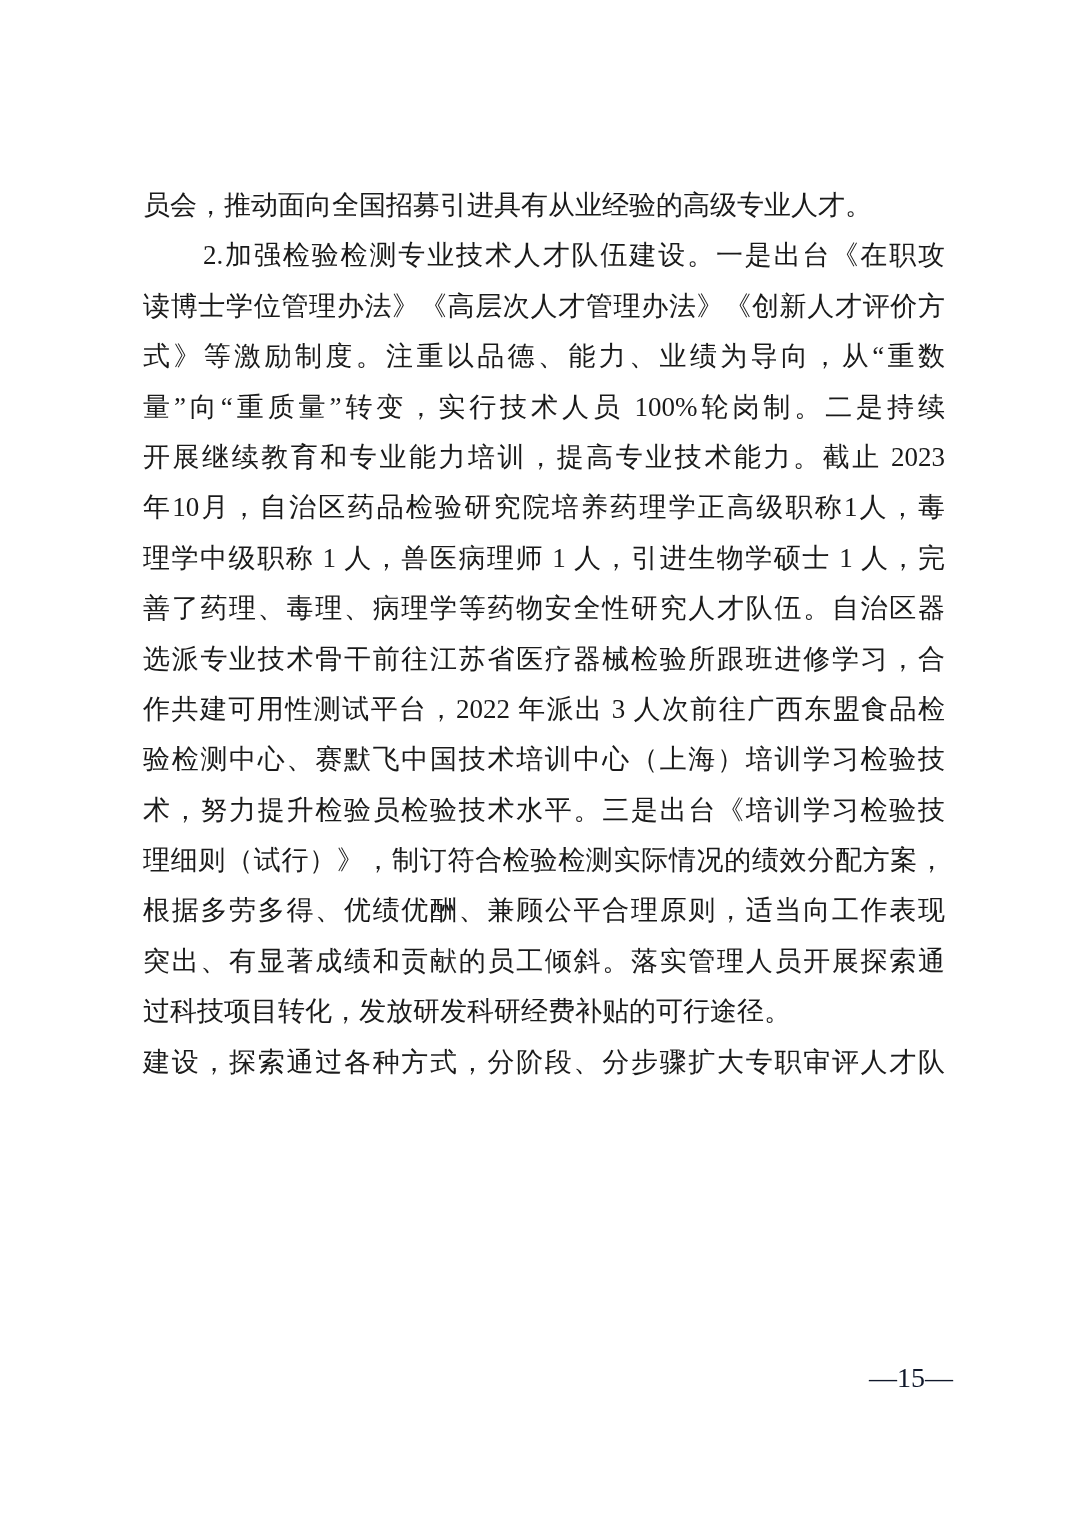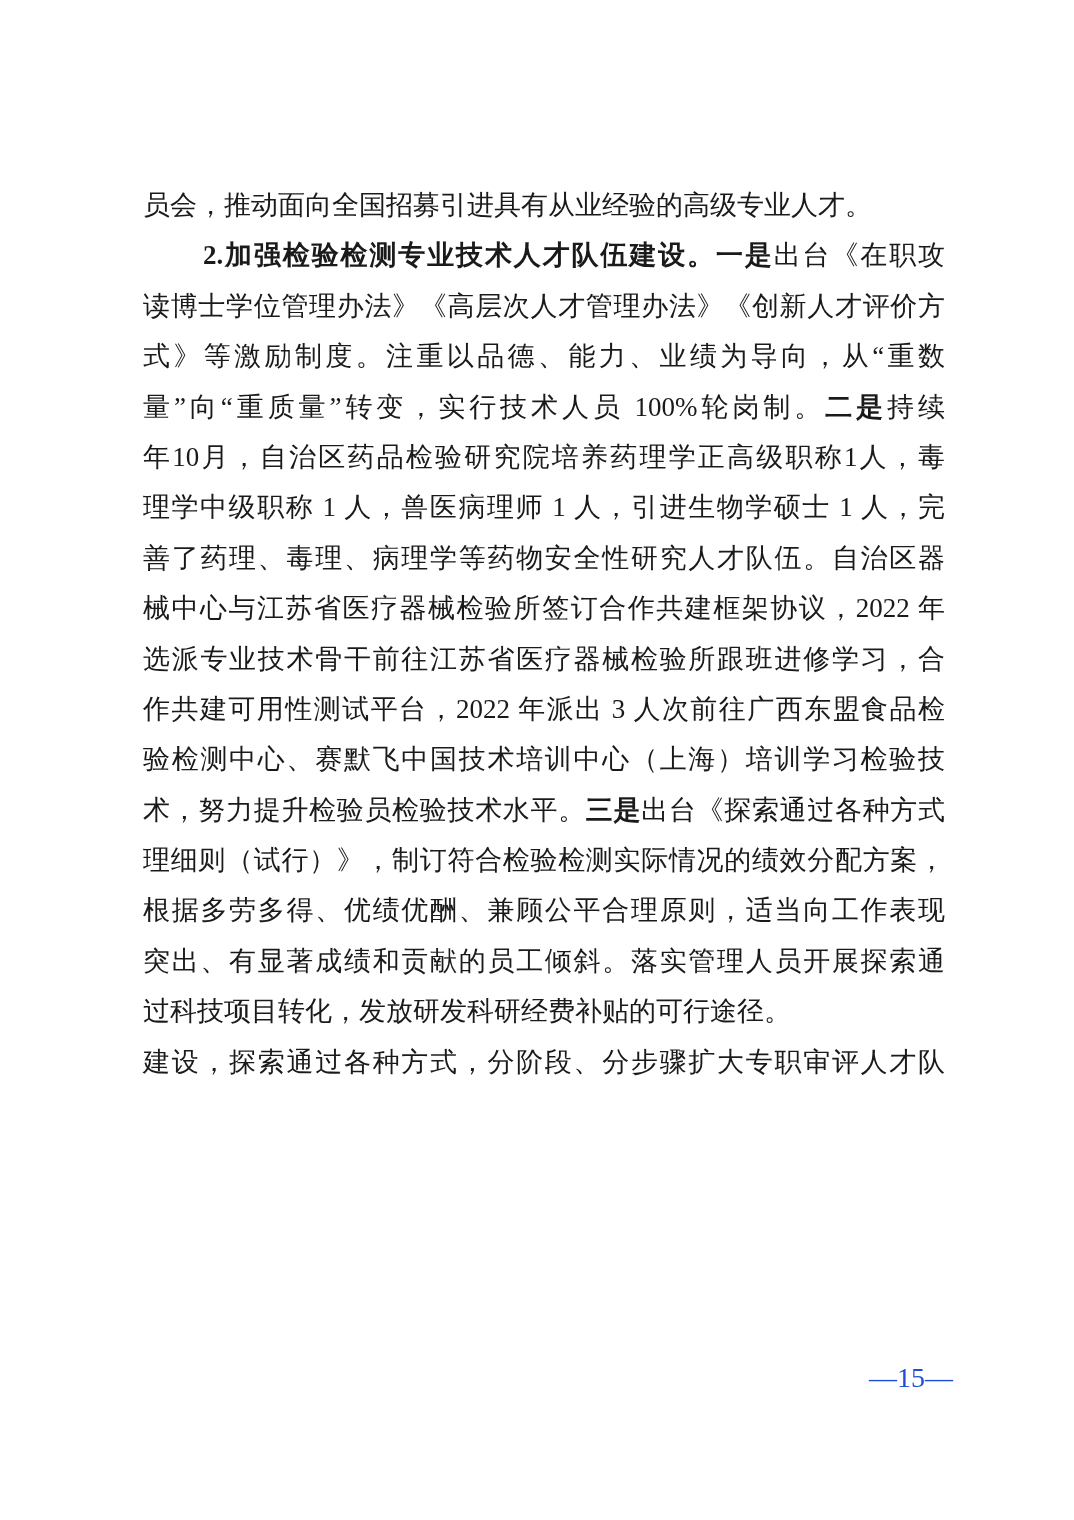--- a/index.html
+++ b/index.html
@@ -37,51 +37,51 @@
     white-space: normal;
     overflow: visible;
   }
   .line.para-end {
     text-align-last: left;
   }
   .line.indent {
     text-indent: 60px;
   }
   .b {
-    font-weight: 700;
+    font-weight: 400;
     margin-top: 16px;
   }
   .page-number {
     position: absolute;
     top: 1360px;
     right: 121px;
     font-size: 28px;
     line-height: 36px;
-    color: #1d4ed8;
+    color: #0f172a;
     letter-spacing: 0;
   }
 </style>
 </head>
 <body>
 
 <div class="page">
   <div class="text-block">
       <div class="line para-end"><span>员会，推动面向全国招募引进具有从业经验的高级专业人才。</span></div>
       <div class="line indent"><span class="b">2.加强检验检测专业技术人才队伍建设。</span><span class="b">一是</span><span>出台《在职攻</span></div>
       <div class="line"><span>读博士学位管理办法》《高层次人才管理办法》《创新人才评价方</span></div>
       <div class="line"><span>式》等激励制度。注重以品德、能力、业绩为导向，从“重数</span></div>
       <div class="line"><span>量”向“重质量”转变，实行技术人员 100%轮岗制。</span><span class="b">二是</span><span>持续</span></div>
+      <div class="line"><span>开展继续教育和专业能力培训，提高专业技术能力。截止 2023</span></div>
       <div class="line"><span>年10月，自治区药品检验研究院培养药理学正高级职称1人，毒</span></div>
       <div class="line"><span>理学中级职称 1 人，兽医病理师 1 人，引进生物学硕士 1 人，完</span></div>
       <div class="line"><span>善了药理、毒理、病理学等药物安全性研究人才队伍。自治区器</span></div>
-      <div class="line"><span>械中心与江苏省医疗器械检验所签订合作共建框架协议，2022 年</span></div>
       <div class="line"><span>选派专业技术骨干前往江苏省医疗器械检验所跟班进修学习，合</span></div>
       <div class="line"><span>作共建可用性测试平台，2022 年派出 3 人次前往广西东盟食品检</span></div>
       <div class="line"><span>验检测中心、赛默飞中国技术培训中心（上海）培训学习检验技</span></div>
-      <div class="line"><span>术，努力提升检验员检验技术水平。</span><span class="b">三是</span><span>出台《探索通过各种方式</span></div>
+      <div class="line"><span>术，努力提升检验员检验技术水平。</span><span class="b">三是</span><span>出台《培训学习检验技</span></div>
       <div class="line"><span>理细则（试行）》，制订符合检验检测实际情况的绩效分配方案，</span></div>
       <div class="line"><span>根据多劳多得、优绩优酬、兼顾公平合理原则，适当向工作表现</span></div>
       <div class="line"><span>突出、有显著成绩和贡献的员工倾斜。落实管理人员开展探索通</span></div>
       <div class="line para-end"><span>过科技项目转化，发放研发科研经费补贴的可行途径。</span></div>
       <div class="line"><span>建设，探索通过各种方式，分阶段、分步骤扩大专职审评人才队</span></div>
     </div>
   <div class="page-number">—15—</div>
 </div>
 
 </body></html>

